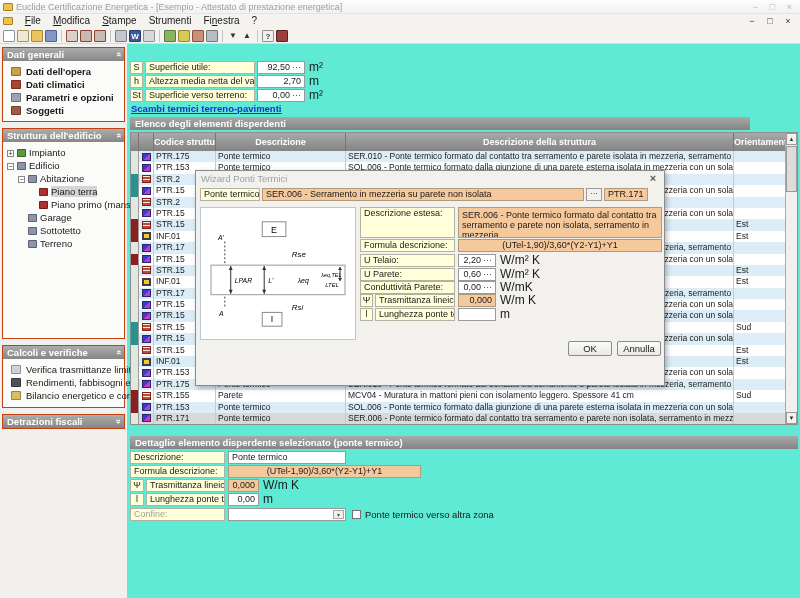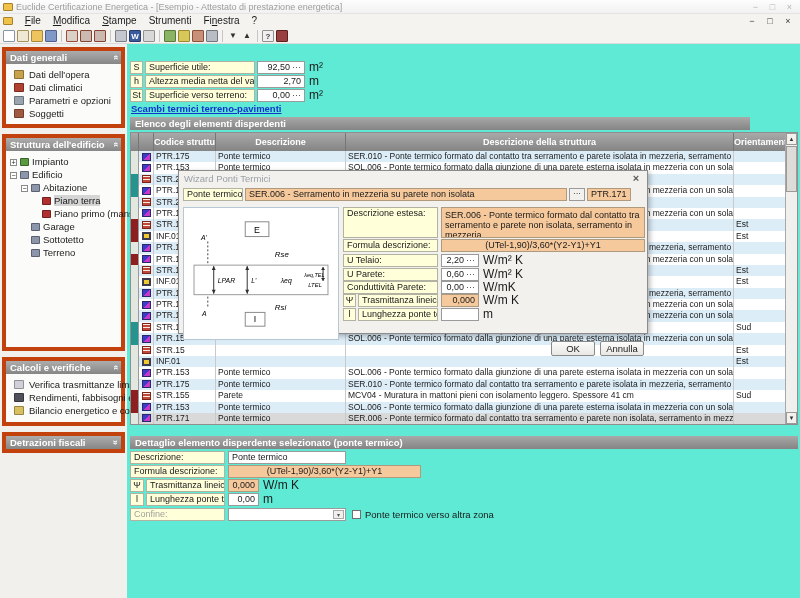--- a/index.html
+++ b/index.html
@@ -13,21 +13,21 @@
   .wctrl span{display:inline-block;width:13px;text-align:center;}
   .menubar{left:0;top:14px;width:800px;height:14px;background:#f4f3f0;font-size:10px;line-height:14px;}
   .menubar .menu-item{display:inline-block;padding:0 6px;color:#1a1a1a;}
   .childctrl{float:right;margin-right:6px;color:#3a3a3a;font-size:9px;}
   .childctrl span{display:inline-block;width:12px;text-align:center;}
   .toolbar{left:0;top:28px;width:800px;height:16px;background:#f4f3f0;border-bottom:1px solid #dadada;padding:1px 2px;}
   .tb-icon{display:inline-block;width:12px;height:12px;border-radius:1px;margin:1px 1px;vertical-align:top;text-align:center;font-size:8px;line-height:11px;font-weight:bold;}
   .tb-sep{display:inline-block;width:1px;height:12px;background:#c6c6c6;margin:1px 3px;vertical-align:top;}
   
   .sidebar{left:0;top:44px;width:127px;height:554px;background:#f1f0ec;padding:3px 2px;}
-  .panel{border:4px solid #c2410c;background:#fbfbfa;margin-bottom:6px;}
+  .panel{border:1px solid #c2410c;background:#fbfbfa;margin-bottom:6px;}
   .panel-h{height:13px;background:linear-gradient(#adadad,#868686);color:#fff;font-weight:bold;font-size:9.5px;line-height:13px;padding:0 4px;position:relative;}
   .panel-h .chev{position:absolute;right:3px;top:0;font-weight:bold;display:inline-block;transform:rotate(90deg);font-size:9px;}
   .panel-h .chev.down{transform:rotate(-90deg);}
   .p-item{height:13px;line-height:13px;font-size:9.5px;padding-left:8px;white-space:nowrap;}
   .p-item .ic{display:inline-block;width:10px;height:9px;border-radius:1px;margin-right:5px;vertical-align:-1px;}
   .tree-item{height:13px;line-height:13px;font-size:9.5px;white-space:nowrap;}
   .tree-item .expander{display:inline-block;width:7px;height:7px;border:1px solid #8a8a8a;background:#fff;font-size:7px;line-height:5px;text-align:center;margin-right:3px;vertical-align:0px;}
   .tree-item .ic{display:inline-block;width:9px;height:8px;border-radius:1px;margin-right:3px;vertical-align:-1px;border:1px solid rgba(0,0,0,.35);}
   .tree-item.sel .lab{background:#d5d5d5;}
   
@@ -51,21 +51,21 @@
   .td.bar{padding:0;border-right:1px solid #9a9a9a;}
   .td.iconcell{padding:0;text-align:center;}
   .mini{display:inline-block;width:9px;height:8px;margin-top:1.5px;}
   .mini.ptr{background:linear-gradient(135deg,#3c3cc8 49%,#c838c8 51%);border:1px solid #28286a;}
   .mini.str{background:repeating-linear-gradient(0deg,#c04838 0 2px,#f6ece2 2px 3px);border:1px solid #7c2418;}
   .mini.inf{background:#f0c830;border:2px solid #3c3c50;}
   .scrollv{position:absolute;right:0;top:0;width:12px;height:100%;background:#f0f0ee;border-left:1px solid #a8a8a8;}
   .sbtn{position:absolute;left:0;width:11px;height:12px;background:#f2f1ee;border:1px solid #9a9a9a;font-size:6px;line-height:10px;text-align:center;color:#333;}
   .sthumb{position:absolute;left:0;top:13px;width:11px;height:46px;background:#dddcd8;border:1px solid #9a9a9a;}
   
-  .dialog{left:178px;top:170px;width:470px;height:164px;background:#f2f1ed;border:1px solid #8b8b8b;box-shadow:2px 2px 5px rgba(0,0,0,.28);z-index:10;}
+  .dialog{left:195px;top:170px;width:470px;height:216px;background:#f2f1ed;border:1px solid #8b8b8b;box-shadow:2px 2px 5px rgba(0,0,0,.28);z-index:10;}
   .dlg-title{height:15px;color:#9aa0a8;font-size:9.5px;line-height:15px;padding-left:5px;}
   .dlg-close{position:absolute;right:4px;top:1px;width:14px;height:13px;text-align:center;color:#5a5a5a;font-size:11px;line-height:12px;font-weight:bold;}
   .browse{background:#f2f1ed;border:1px solid #9a9a9a;height:13px;font-size:8px;line-height:10px;text-align:center;color:#333;}
   .btn{background:linear-gradient(#fbfbfb,#e9e8e4);border:1px solid #8a8a8a;border-radius:2px;font-size:9.5px;line-height:13px;text-align:center;height:15px;}
   .opslabel{float:right;font-weight:bold;color:#fff;font-size:9px;}
   .graytext{color:#a2a29a;}
   .checkbox{display:inline-block;width:9px;height:9px;background:#fff;border:1px solid #707070;vertical-align:-1px;margin-right:4px;}
   .ddarrow{position:absolute;right:1px;top:1px;width:11px;height:9px;background:#f0efeb;border:1px solid #a8a8a8;font-size:6px;line-height:8px;text-align:center;color:#555;}
 </style>
 </head>
@@ -98,21 +98,21 @@
     <span class="childctrl">
       <span>−</span>
     </span>
   </div>
 
   <div class="abs toolbar" id="toolbar"><span class="tb-icon" style="background: rgb(255, 255, 255); border: 1px solid rgb(138, 150, 162);"></span><span class="tb-icon" style="background: rgb(239, 232, 210); border: 1px solid rgb(163, 145, 88);"></span><span class="tb-icon" style="background: rgb(238, 196, 94); border: 1px solid rgb(168, 136, 58);"></span><span class="tb-icon" style="background: rgb(128, 152, 200); border: 1px solid rgb(80, 96, 142);"></span><span class="tb-sep"></span><span class="tb-icon" style="background: rgb(217, 208, 198); border: 1px solid rgb(160, 72, 56);"></span><span class="tb-icon" style="background: rgb(202, 185, 176); border: 1px solid rgb(138, 64, 48);"></span><span class="tb-icon" style="background: rgb(202, 185, 176); border: 1px solid rgb(138, 64, 48);"></span><span class="tb-sep"></span><span class="tb-icon" style="background: rgb(196, 200, 206); border: 1px solid rgb(120, 126, 134);"></span><span class="tb-icon" style="background: rgb(58, 90, 158); border: 1px solid rgb(40, 60, 110); color: rgb(255, 255, 255);">W</span><span class="tb-icon" style="background: rgb(216, 216, 216); border: 1px solid rgb(144, 144, 144);"></span><span class="tb-sep"></span><span class="tb-icon" style="background: rgb(138, 180, 100); border: 1px solid rgb(86, 122, 56);"></span><span class="tb-icon" style="background: rgb(216, 200, 90); border: 1px solid rgb(154, 136, 48);"></span><span class="tb-icon" style="background: rgb(200, 144, 120); border: 1px solid rgb(138, 80, 56);"></span><span class="tb-icon" style="background: rgb(184, 188, 196); border: 1px solid rgb(112, 118, 126);"></span><span class="tb-sep"></span><span class="tb-icon" style="color: rgb(48, 48, 48);">▼</span><span class="tb-icon" style="color: rgb(48, 48, 48);">▲</span><span class="tb-sep"></span><span class="tb-icon" style="background: rgb(240, 240, 240); border: 1px solid rgb(144, 144, 144); color: rgb(64, 64, 64);">?</span><span class="tb-icon" style="background: rgb(154, 64, 64); border: 1px solid rgb(90, 32, 32);"></span></div>
 
   <div class="abs sidebar" id="sidebar">
       <div class="panel">
         <div class="panel-h"><span>Dati generali</span><span class="chev">«</span></div>
-        <div style="padding: 4px 0px 3px; min-height: 60px;">
+        <div style="padding: 4px 0px 3px; min-height: 60px; font-weight: bold;">
           <div class="p-item"><span class="ic" style="background: rgb(200, 162, 74); border: 1px solid rgba(0, 0, 0, 0.3);"></span><span>Dati dell'opera</span></div>
           <div class="p-item"><span class="ic" style="background: rgb(176, 64, 48); border: 1px solid rgba(0, 0, 0, 0.3);"></span><span>Dati climatici</span></div>
           <div class="p-item"><span class="ic" style="background: rgb(154, 164, 174); border: 1px solid rgba(0, 0, 0, 0.3);"></span><span>Parametri e opzioni</span></div>
           <div class="p-item"><span class="ic" style="background: rgb(160, 90, 64); border: 1px solid rgba(0, 0, 0, 0.3);"></span><span>Soggetti</span></div>
         </div>
       </div>
       <div class="panel">
         <div class="panel-h"><span>Struttura dell'edificio</span><span class="chev">«</span></div>
         <div style="padding: 4px 0px 3px; min-height: 196px;">
           <div class="tree-item" style="padding-left: 4px;"><span class="expander">+</span><span class="ic" style="background: rgb(90, 154, 64);"></span><span class="lab">Impianto</span></div>

